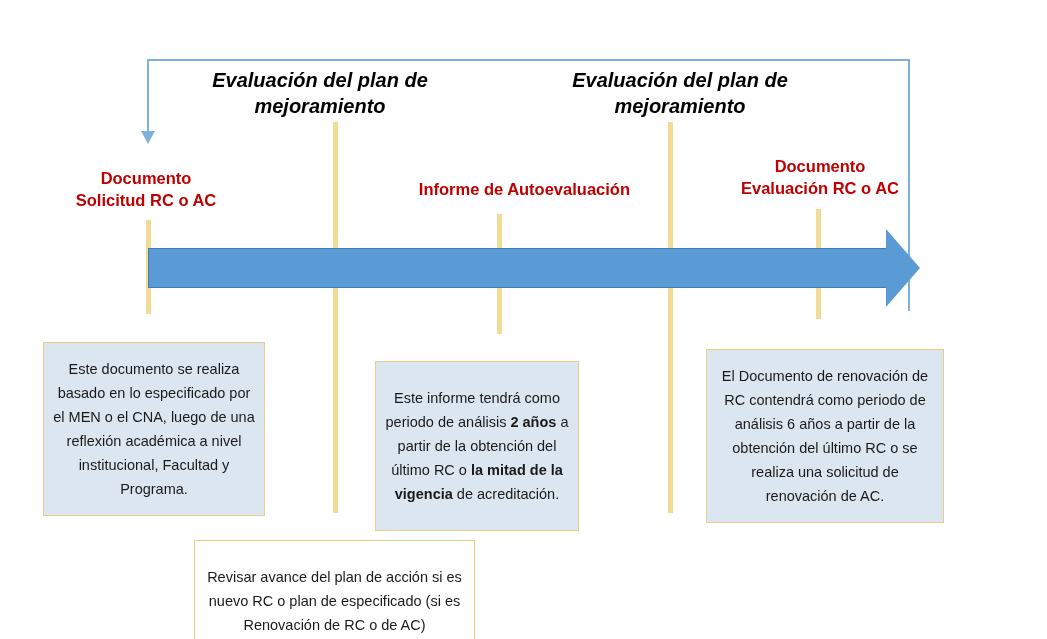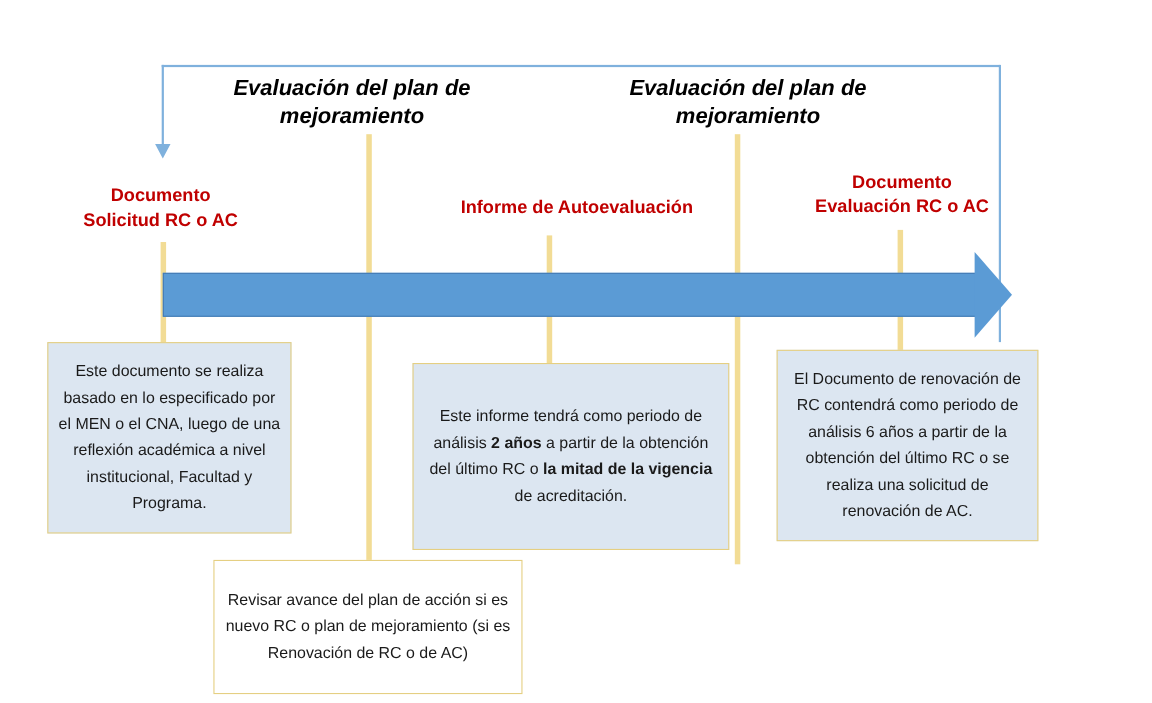--- a/index.html
+++ b/index.html
@@ -82,20 +82,21 @@
     border: 1.5px solid #E5CF82;
     box-sizing: border-box;
     font-size: 14.5px;
     line-height: 24px;
     color: #1A1A1A;
     text-align: center;
     display: flex;
     align-items: center;
     justify-content: center;
     padding: 4px 8px;
+    margin-top: 31px;
   }
   .note-box.plain {
     background: #ffffff;
   }
   .note-text {
     width: 100%;
   }
   .note-text b { font-weight: bold; }
 </style>
 </head>
@@ -135,26 +136,26 @@
   </div>
   <div class="milestone-label" style="left:710px; top:155px; width:220px;">
     <div>Documento</div>
     <div>Evaluación RC o AC</div>
   </div>
 
   <div class="note-box" style="left:43px; top:311px; width:222px; height:174px;">
     <div class="note-text">Este documento se realiza basado en lo especificado por el MEN o el CNA, luego de una reflexión académica a nivel institucional, Facultad y Programa.</div>
   </div>
 
-  <div class="note-box" style="left:375px; top:330px; width:288px; height:170px;">
+  <div class="note-box" style="left:375px; top:330px; width:204px; height:170px;">
     <div class="note-text"><span>Este informe tendrá como periodo de análisis </span><b>2 años</b><span> a partir de la obtención del último RC o </span><b>la mitad de la vigencia</b><span> de acreditación.</span></div>
   </div>
 
   <div class="note-box" style="left:706px; top:318px; width:238px; height:174px;">
     <div class="note-text">El Documento de renovación de RC contendrá como periodo de análisis 6 años a partir de la obtención del último RC o se realiza una solicitud de renovación de AC.</div>
   </div>
 
   <div class="note-box plain" style="left:194px; top:509px; width:281px; height:122px;">
-    <div class="note-text">Revisar avance del plan de acción si es nuevo RC o plan de mejoramiento (si es Renovación de RC o de AC)</div>
+    <div class="note-text">Revisar avance del plan de acción si es nuevo RC o plan de especificado (si es Renovación de RC o de AC)</div>
   </div>
 
 
 </div>
 
 </body></html>

